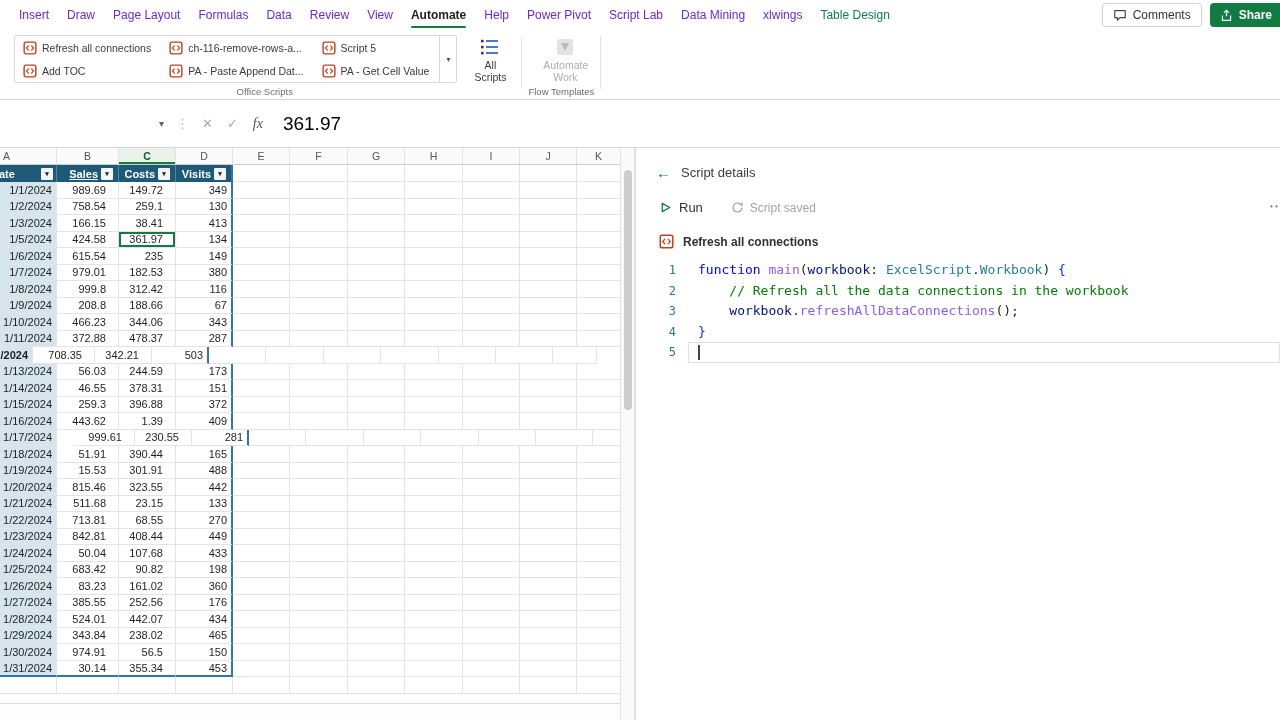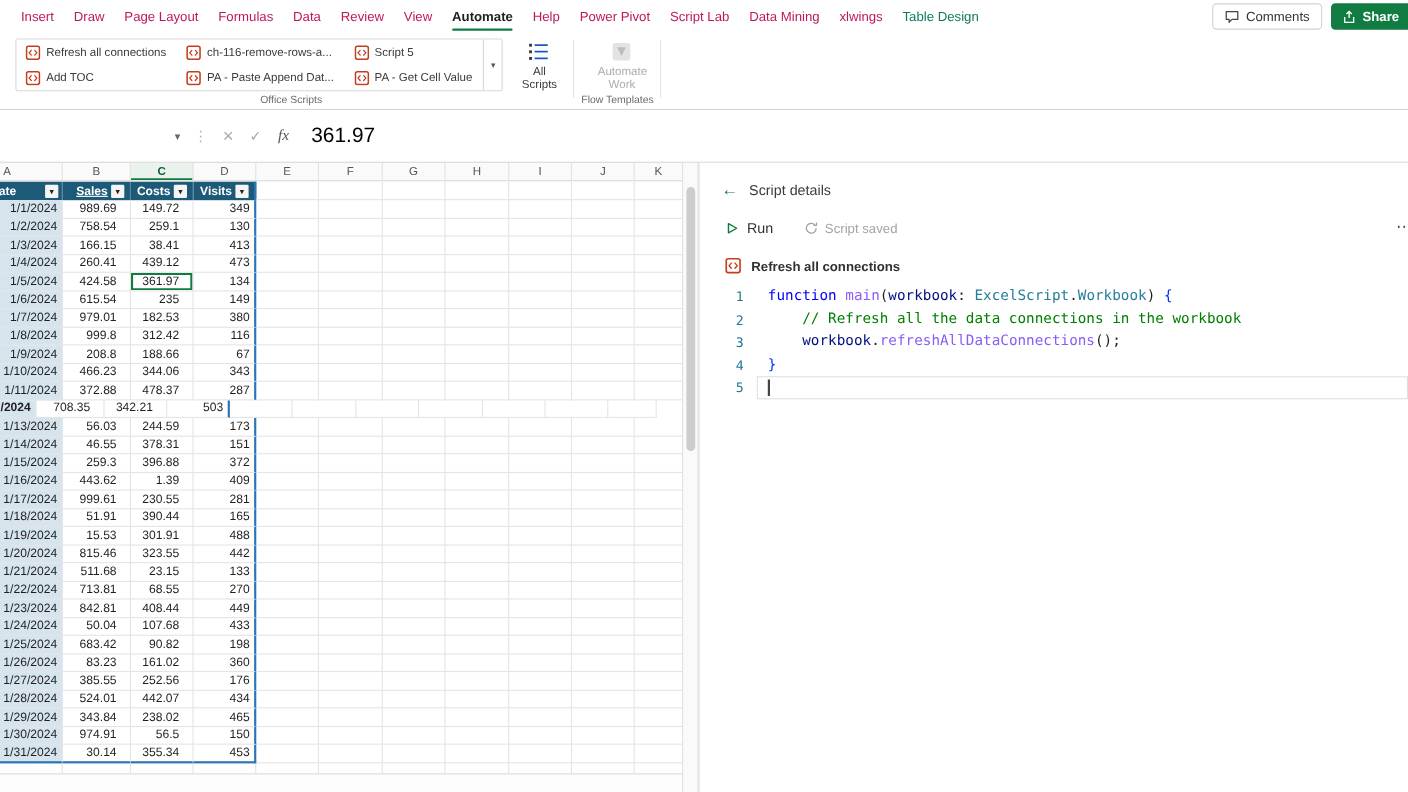--- a/index.html
+++ b/index.html
@@ -2,21 +2,21 @@
 <html style="--excel-green: #107C41; --table-header-bg: #1D5A78; --date-column-bg: #D6E4EE; --table-border-blue: #2E75B6; --selection-border: #107C41;"><head>
 <meta charset="utf-8">
 <style>
 *{margin:0;padding:0;box-sizing:border-box}
 html,body{width:1280px;height:720px;overflow:hidden;background:#fff;font-family:"Liberation Sans",sans-serif}
 .app{width:1280px;height:720px;display:flex;flex-direction:column;position:relative;overflow:hidden}
 
 
 .tabbar{height:30px;flex:none;display:flex;align-items:stretch;background:#fff;padding-left:10px}
 .tabs{display:flex;align-items:stretch}
-.tab{padding:0 9px;font-size:12px;color:#be185d;line-height:30px;position:relative;white-space:nowrap;cursor:default}
+.tab{padding:0 9px;font-size:12px;color:#6d28d9;line-height:30px;position:relative;white-space:nowrap;cursor:default}
 .tab.active{color:#1f1f1f;font-weight:700}
 .tab.active::after{content:"";position:absolute;left:9px;right:9px;bottom:2px;height:2.5px;border-radius:2px;background:var(--excel-green,#107C41)}
 .tab.contextual{color:#0e7a5f}
 .tabbar-right{margin-left:auto;display:flex;align-items:center;gap:8px;flex:none}
 .comments-btn{display:flex;align-items:center;gap:6px;height:24px;padding:0 10px;border:1px solid #d1d1d1;border-radius:4px;background:#fff;font-size:12px;color:#333;font-family:inherit}
 .share-btn{display:flex;align-items:center;gap:6px;height:24px;padding:0 16px 0 10px;border:none;border-radius:4px;background:var(--excel-green,#107C41);font-size:12px;font-weight:600;color:#fff;font-family:inherit;margin-right:-8px}
 
 
 .ribbon{height:70px;flex:none;display:flex;align-items:stretch;background:#fff;border-bottom:1px solid #d4d4d4;padding:4px 0 0 14px}
 .rgroup{display:flex;flex-direction:column;align-items:center}
@@ -298,33 +298,20 @@
             <div class="gcell c3 visits" style="width: 57px;">413</div>
             <div class="gcell empty" style="width: 57px;"></div>
             <div class="gcell empty" style="width: 58px;"></div>
             <div class="gcell empty" style="width: 57px;"></div>
             <div class="gcell empty" style="width: 58px;"></div>
             <div class="gcell empty" style="width: 57px;"></div>
             <div class="gcell empty" style="width: 57px;"></div>
             <div class="gcell empty" style="width: 44px;"></div>
           </div>
           <div class="grow">
-            <div class="gcell c0 datecell" style="width: 57px;">1/4/2024</div>
-            <div class="gcell c1" style="width: 62px;">260.41</div>
-            <div class="gcell c2" style="width: 57px;">439.12</div>
-            <div class="gcell c3 visits" style="width: 57px;">473</div>
-            <div class="gcell empty" style="width: 57px;"></div>
-            <div class="gcell empty" style="width: 58px;"></div>
-            <div class="gcell empty" style="width: 57px;"></div>
-            <div class="gcell empty" style="width: 58px;"></div>
-            <div class="gcell empty" style="width: 57px;"></div>
-            <div class="gcell empty" style="width: 57px;"></div>
-            <div class="gcell empty" style="width: 44px;"></div>
-          </div>
-          <div class="grow">
             <div class="gcell c0 datecell" style="width: 57px;">1/5/2024</div>
             <div class="gcell c1" style="width: 62px;">424.58</div>
             <div class="gcell c2 selcell" style="width: 57px;">361.97</div>
             <div class="gcell c3 visits" style="width: 57px;">134</div>
             <div class="gcell empty" style="width: 57px;"></div>
             <div class="gcell empty" style="width: 58px;"></div>
             <div class="gcell empty" style="width: 57px;"></div>
             <div class="gcell empty" style="width: 58px;"></div>
             <div class="gcell empty" style="width: 57px;"></div>
             <div class="gcell empty" style="width: 57px;"></div>
@@ -468,21 +455,21 @@
             <div class="gcell empty" style="width: 57px;"></div>
             <div class="gcell empty" style="width: 58px;"></div>
             <div class="gcell empty" style="width: 57px;"></div>
             <div class="gcell empty" style="width: 58px;"></div>
             <div class="gcell empty" style="width: 57px;"></div>
             <div class="gcell empty" style="width: 57px;"></div>
             <div class="gcell empty" style="width: 44px;"></div>
           </div>
           <div class="grow">
             <div class="gcell c0 datecell" style="width: 57px;">1/17/2024</div>
-            <div class="gcell c1" style="width: 62px;">999.61</div>
+            <div class="gcell c1" style="width: 62px; margin-left: 16px;">999.61</div>
             <div class="gcell c2" style="width: 57px;">230.55</div>
             <div class="gcell c3 visits" style="width: 57px;">281</div>
             <div class="gcell empty" style="width: 57px;"></div>
             <div class="gcell empty" style="width: 58px;"></div>
             <div class="gcell empty" style="width: 57px;"></div>
             <div class="gcell empty" style="width: 58px;"></div>
             <div class="gcell empty" style="width: 57px;"></div>
             <div class="gcell empty" style="width: 57px;"></div>
             <div class="gcell empty" style="width: 44px;"></div>
           </div>

